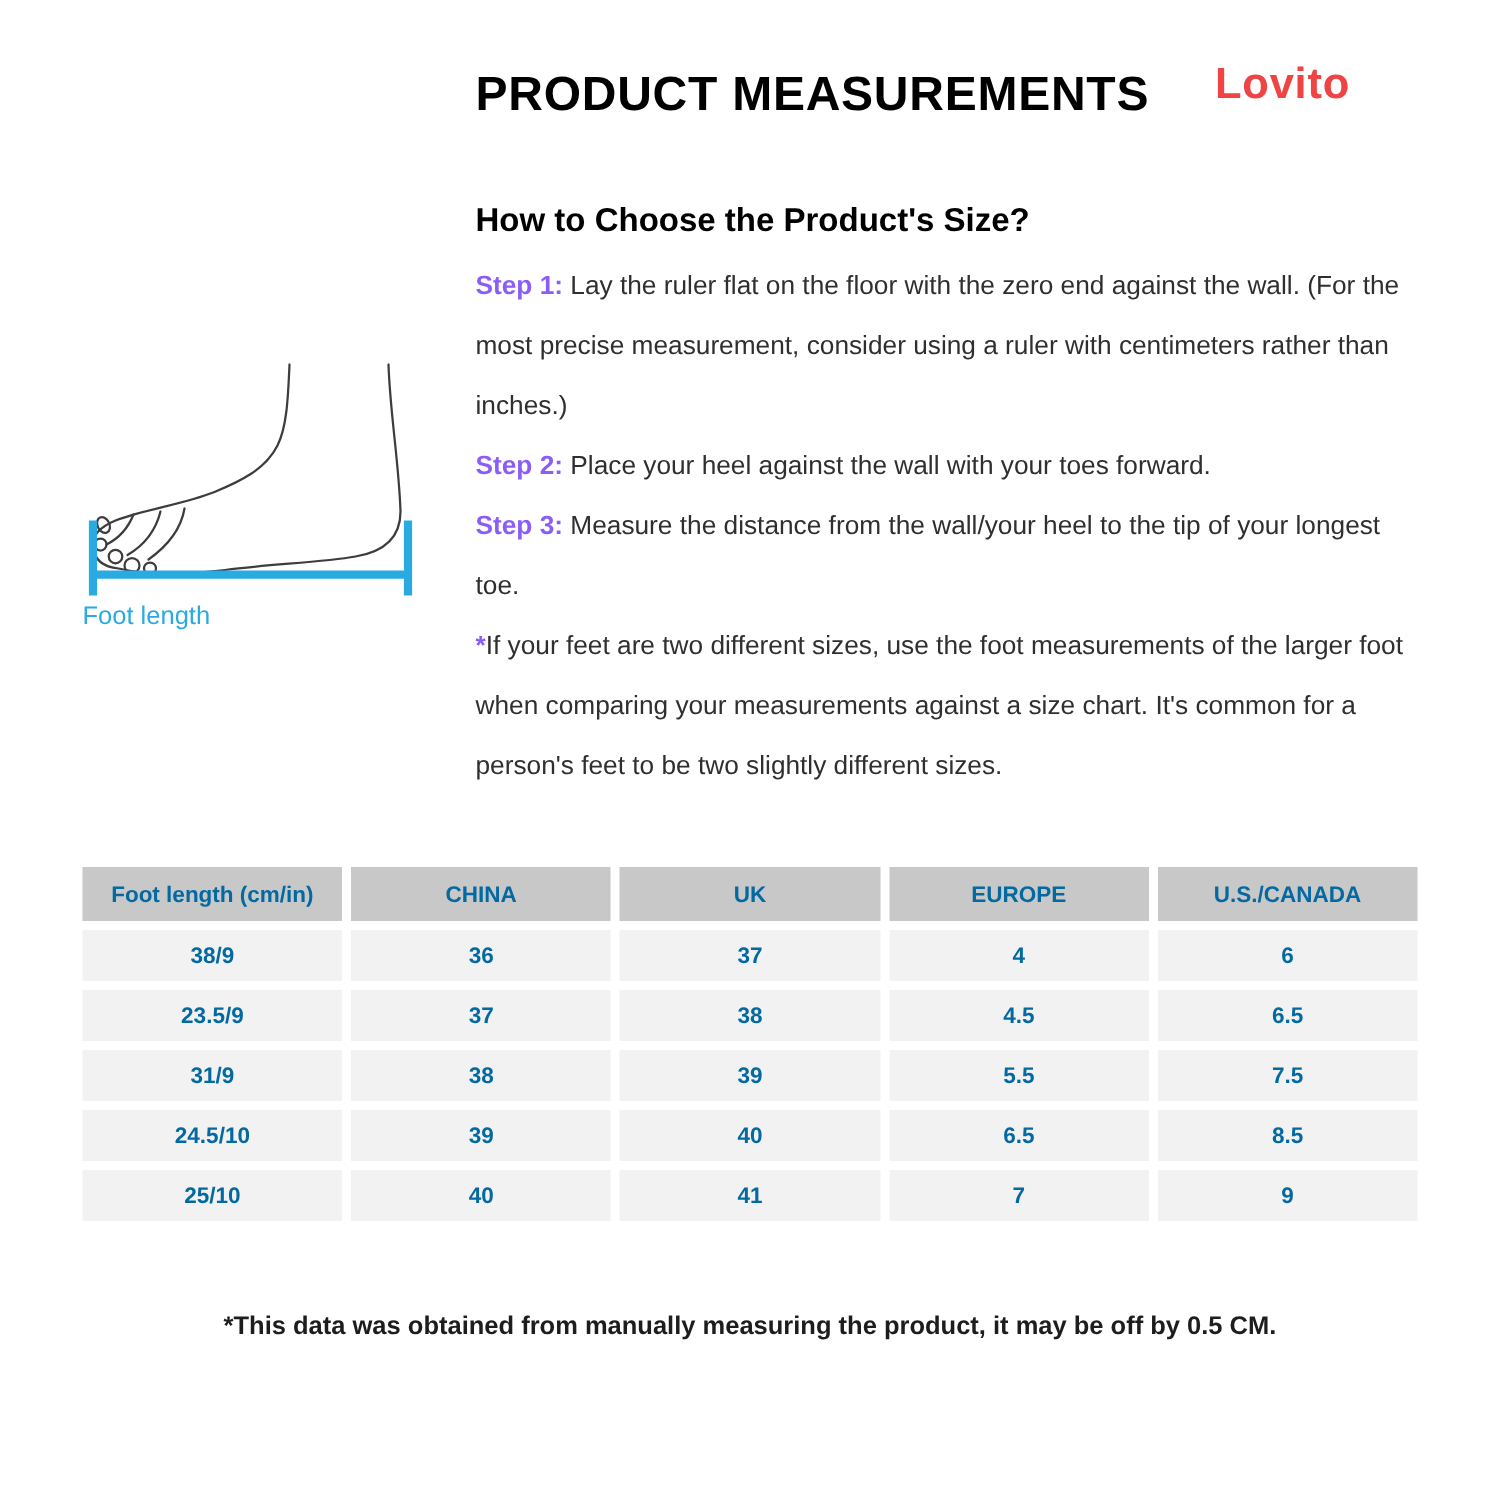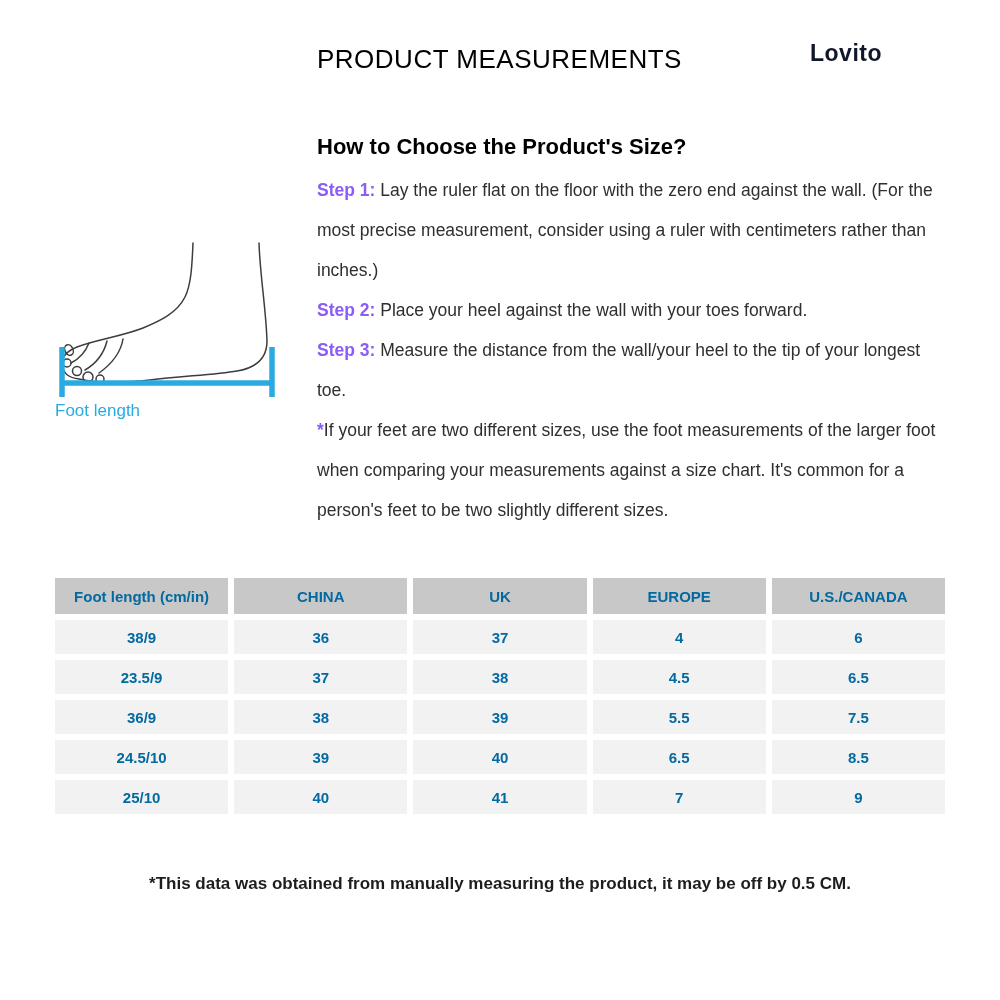--- a/index.html
+++ b/index.html
@@ -8,27 +8,27 @@
     background: #ffffff;
     font-family: "Liberation Sans", sans-serif;
     color: #2f2f2f;
     position: relative;
     overflow: hidden;
   }
 
   
   .page-title {
     position: absolute; left: 317px; top: 44px;
-    font-size: 26px; font-weight: normal; letter-spacing: 0.5px;
+    font-size: 32px; font-weight: bold; letter-spacing: 0.5px;
     color: #000000; white-space: nowrap;
   }
   .brand-logo {
     position: absolute; left: 810px; top: 40px;
-    font-size: 23px; font-weight: bold; letter-spacing: 0.5px;
-    color: #0f172a; white-space: nowrap;
+    font-size: 29px; font-weight: bold; letter-spacing: 0.5px;
+    color: #ef4444; white-space: nowrap;
   }
 
   
   .guide {
     position: absolute; left: 317px; top: 134px; width: 625px;
   }
   .guide-heading {
     margin: 0 0 10px 0;
     font-size: 22px; font-weight: bold; color: #000000;
   }
@@ -121,21 +121,21 @@
     <div class="cell body-cell">38/9</div>
     <div class="cell body-cell">36</div>
     <div class="cell body-cell">37</div>
     <div class="cell body-cell">4</div>
     <div class="cell body-cell">6</div>
     <div class="cell body-cell">23.5/9</div>
     <div class="cell body-cell">37</div>
     <div class="cell body-cell">38</div>
     <div class="cell body-cell">4.5</div>
     <div class="cell body-cell">6.5</div>
-    <div class="cell body-cell">36/9</div>
+    <div class="cell body-cell">31/9</div>
     <div class="cell body-cell">38</div>
     <div class="cell body-cell">39</div>
     <div class="cell body-cell">5.5</div>
     <div class="cell body-cell">7.5</div>
     <div class="cell body-cell">24.5/10</div>
     <div class="cell body-cell">39</div>
     <div class="cell body-cell">40</div>
     <div class="cell body-cell">6.5</div>
     <div class="cell body-cell">8.5</div>
     <div class="cell body-cell">25/10</div>

